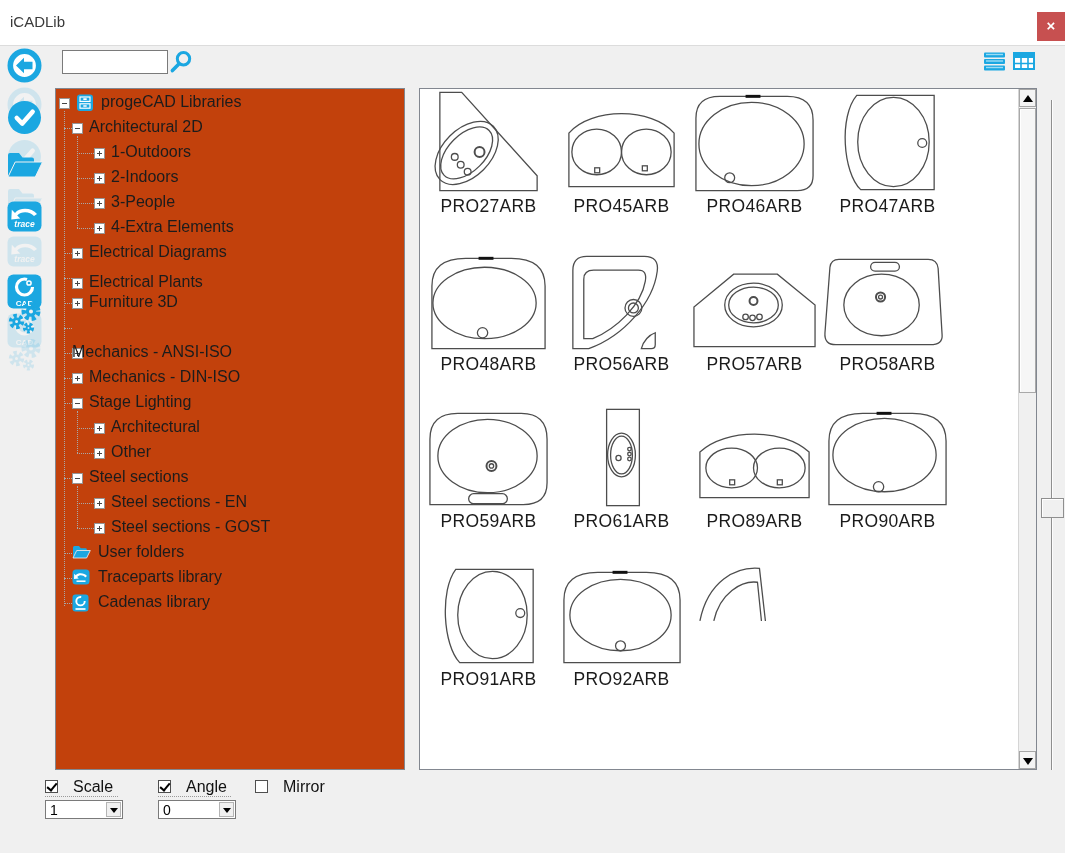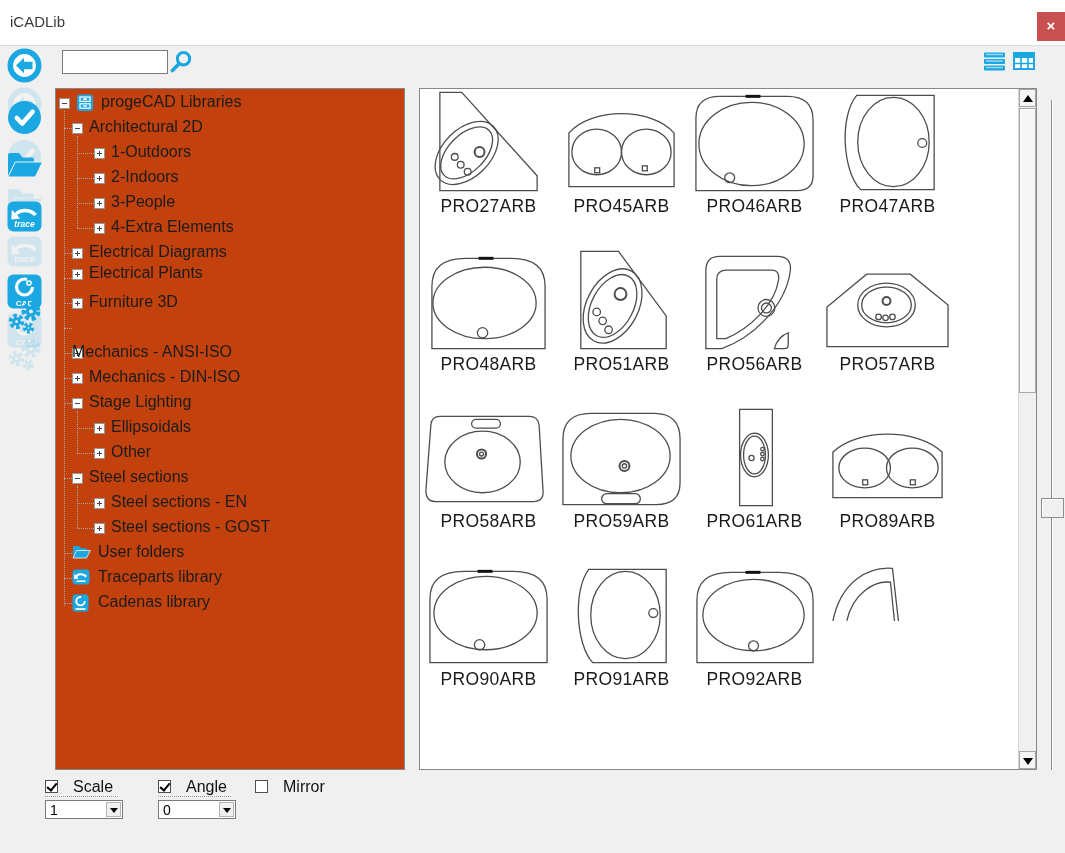--- a/index.html
+++ b/index.html
@@ -216,21 +216,21 @@
         </span>
         <span class="tlabel" style="left:55px">4-Extra Elements</span>
       </div>
       <div class="tree-row" style="top: 152px;">
         <span class="expbox" style="left:16px">
           <span class="h"></span>
           <span class="v"></span>
         </span>
         <span class="tlabel" style="left:33px">Electrical Diagrams</span>
       </div>
-      <div class="tree-row" style="top: 173px;">
+      <div class="tree-row" style="top: 182px;">
         <span class="expbox" style="left:16px">
           <span class="h"></span>
           <span class="v"></span>
         </span>
         <span class="tlabel" style="left:33px">Electrical Plants</span>
       </div>
       <div class="tree-row" style="top: 202px;">
         <span class="expbox" style="left:16px">
           <span class="h"></span>
           <span class="v"></span>
@@ -255,21 +255,21 @@
         <span class="expbox" style="left:16px">
           <span class="h"></span>
         </span>
         <span class="tlabel" style="left:33px">Stage Lighting</span>
       </div>
       <div class="tree-row" style="top: 327px;">
         <span class="expbox" style="left:38px">
           <span class="h"></span>
           <span class="v"></span>
         </span>
-        <span class="tlabel" style="left:55px">Ellipsoidals</span>
+        <span class="tlabel" style="left:55px">Architectural</span>
       </div>
       <div class="tree-row" style="top: 352px;">
         <span class="expbox" style="left:38px">
           <span class="h"></span>
           <span class="v"></span>
         </span>
         <span class="tlabel" style="left:55px">Other</span>
       </div>
       <div class="tree-row" style="top: 377px;">
         <span class="expbox" style="left:16px">
@@ -385,34 +385,20 @@
         <div class="thumb-label">PRO47ARB</div>
       </div>
       <div class="thumb-cell">
         <svg viewBox="0 0 134 105" width="133" height="105">
           <path d="M10,101 L10,38 Q10,10 44,10 L90,10 Q124,10 124,38 L124,101 Z"></path>
    <ellipse cx="63" cy="55" rx="52" ry="36"></ellipse>
           <circle cx="61" cy="85" r="5.2"></circle>
    <path class="tick" d="M57,10 L72,10"></path>
         </svg>
         <div class="thumb-label">PRO48ARB</div>
-      </div>
-      <div class="thumb-cell">
-        <svg viewBox="0 0 134 105" width="133" height="105">
-          <path d="M26,3 L64,3 L112,68 L112,101 L26,101 Z"></path>
-   <g transform="rotate(28 58 58)">
-            <ellipse cx="58" cy="58" rx="26" ry="40"></ellipse>
-            <ellipse cx="58" cy="58" rx="21" ry="34"></ellipse>
-          </g>
-   <circle class="b" cx="66" cy="46" r="6"></circle>
-   <circle cx="42" cy="64" r="3.8"></circle>
-          <circle cx="48" cy="73" r="3.8"></circle>
-          <circle cx="54" cy="82" r="3.8"></circle>
-        </svg>
-        <div class="thumb-label">PRO51ARB</div>
       </div>
       <div class="thumb-cell">
         <svg viewBox="0 0 134 105" width="133" height="105">
           <path d="M18,101 L18,22 Q18,8 32,8 L90,8 Q105,8 103,23 C99,54 70,88 34,101 Z"></path>
    <path d="M29,91 L29,31 Q29,22 39,22 L84,22 Q93,22 91,33 C87,57 62,81 38,91 Z"></path>
    <circle cx="79" cy="60" r="8.5"></circle>
           <circle cx="79" cy="60" r="5"></circle>
    <path d="M87,101 C89,93 95,87 101,85 L101,97 Q101,101 97,101 Z"></path>
         </svg>
         <div class="thumb-label">PRO56ARB</div>

